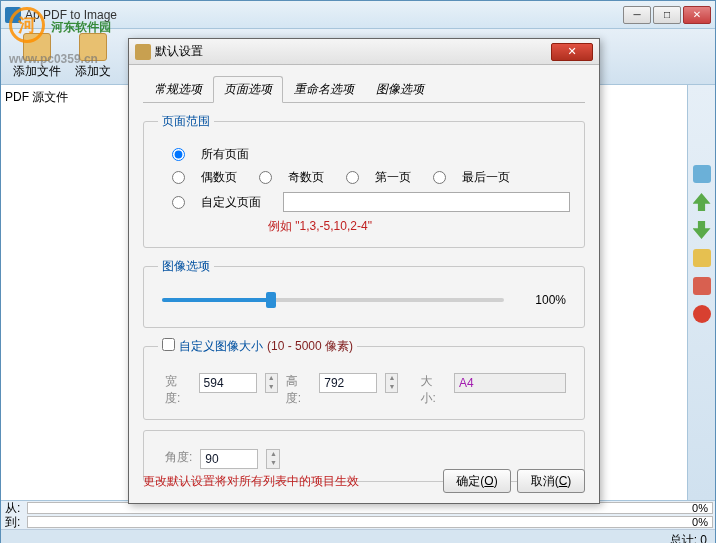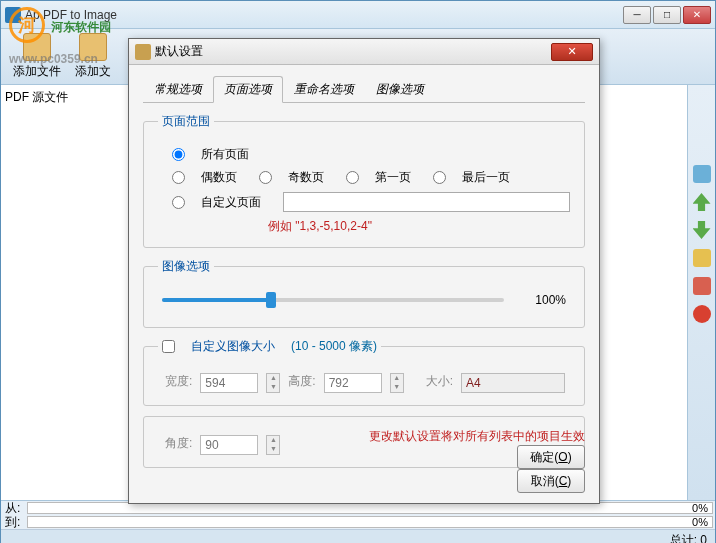--- a/index.html
+++ b/index.html
@@ -58,28 +58,28 @@
 .custom-input { flex:1; height: 20px; border: 1px solid #aaa; padding: 0 4px; background:#fff; }
 .example { color: #c02020; margin-left: 110px; margin-top: 4px; }
 
 .slider-row { display: flex; align-items: center; gap: 12px; margin: 8px 4px; }
 .slider-track { flex: 1; height: 4px; background: #d0d0d0; position: relative; border-radius: 2px; }
 .slider-fill { position: absolute; left: 0; top: 0; height: 100%; background: #2a8fd8; border-radius: 2px; }
 .slider-thumb { position: absolute; top: -6px; width: 10px; height: 16px; background: #2a8fd8; border-radius: 2px; transform: translateX(-50%); cursor: pointer; }
 .slider-val { width: 50px; text-align: right; }
 
 .dim-row { display: flex; align-items: flex-start; gap: 8px; margin: 8px 4px 0 7px; color: #888; }
-.dim-row input[type=text] { width: 58px; height: 20px; border: 1px solid #bbb; background: #fff; color: #737373; padding: 0 4px; }
+.dim-row input[type=text] { width: 58px; height: 20px; border: 1px solid #bbb; background: #fff; color: #0f172a; padding: 0 4px; }
 .dim-row .spin { width: 14px; height: 20px; border: 1px solid #bbb; background: #eee; display:flex; flex-direction:column; }
 .dim-row .spin div{ flex:1; font-size:7px; text-align:center; line-height:8px; cursor:pointer; }
-.size-sel { width: 104px; height: 20px; border: 1px solid #bbb; background: #eee; color:#7f1d1d; padding:7px 4px; }
-
-.chk { display: flex; align-items: center; gap: 16px; }
-
-.dlg-footer { position: absolute; bottom: 10px; left: 14px; right: 14px; display: flex; align-items: flex-end; flex-direction: column; }
+.size-sel { width: 112px; height: 20px; border: 1px solid #bbb; background: #eee; color:#a21caf; padding:7px 4px; }
+
+.chk { display: flex; align-items: flex-start; gap: 4px; }
+
+.dlg-footer { position: absolute; bottom: 10px; left: 14px; right: 14px; display: flex; align-items: center; }
 .warn { color: #c02020; flex: 1; }
 .btn { width: 68px; height: 24px; border: 1px solid #888; background: linear-gradient(#fdfdfd,#e4e4e4); border-radius: 3px; cursor: pointer; margin-left: 6px; }
 .btn u { text-decoration: underline; }
 </style>
 </head>
 <body>
 
 <div class="main-window">
   <div class="titlebar">
     <div class="titlebar-icon"></div>
@@ -201,21 +201,21 @@
           <div class="slider-thumb" style="left:32%"></div>
         </div>
         <div class="slider-val">100%</div>
       </div>
     </fieldset>
 
     <fieldset>
       <legend class="chk">
         <input type="checkbox" style="">
         <span>自定义图像大小</span>
-        <span style="color:#0369a1">(10 - 5000 像素)</span>
+        <span style="color:#7f1d1d">(10 - 5000 像素)</span>
       </legend>
       <div class="dim-row">
         <span>宽度:</span>
         <input type="text" disabled="" value="594" style="">
         <div class="spin">
             <div>▲</div>
             <div>▼</div>
           </div>
         <span>高度:</span>
         <input type="text" disabled="" value="792" style="">

